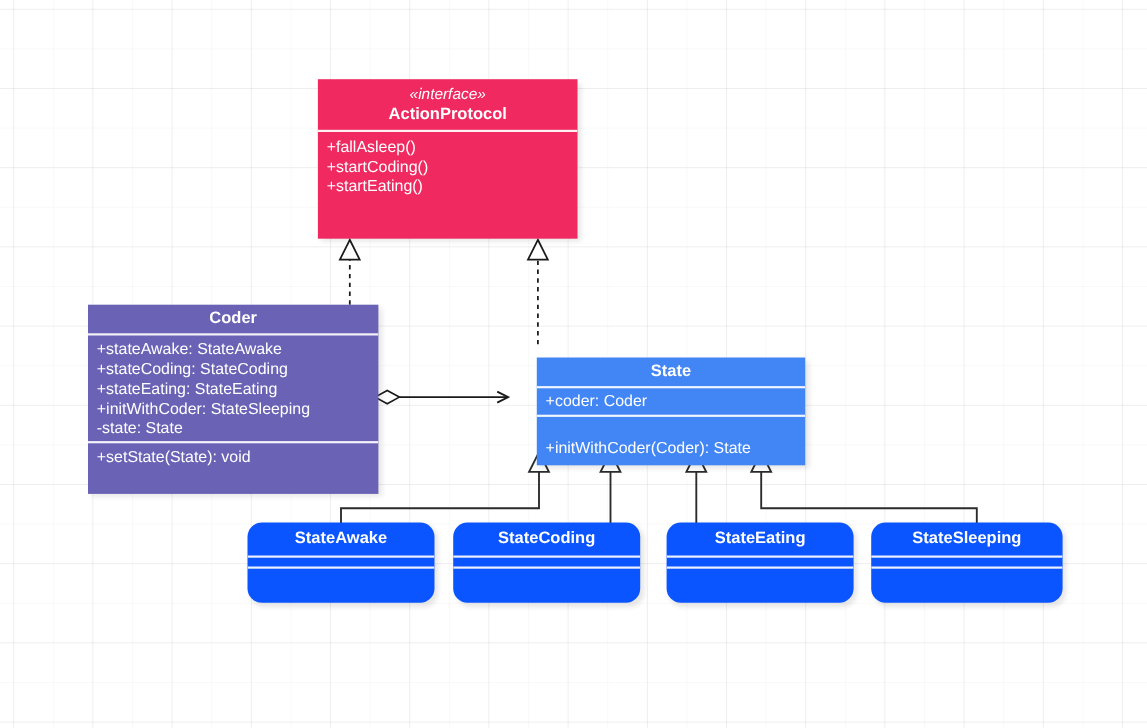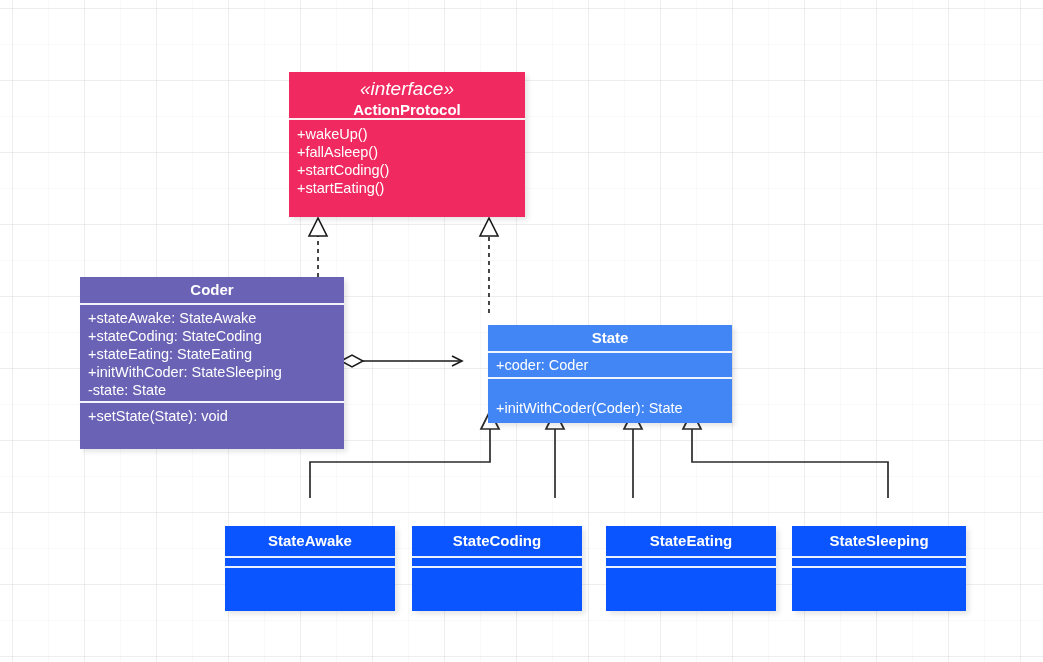--- a/index.html
+++ b/index.html
@@ -45,21 +45,21 @@
     font-weight: bold;
     font-size: 15px;
     line-height: 1.25;
     padding: 6px 6px 7px 6px;
     box-sizing: border-box;
   }
   .uml-head .stereo {
     display: block;
     font-weight: normal;
     font-style: italic;
-    font-size: 19px;
+    font-size: 14px;
     line-height: 1.25;
   }
   .uml-sep {
     height: 2px;
     background: rgba(255,255,255,0.92);
     width: 100%;
   }
   .uml-compartment {
     padding: 4px 8px 6px 8px;
     box-sizing: border-box;
@@ -93,22 +93,23 @@
     background: #4285F4;
     margin-left: 26px;
   }
   #cls-state .uml-head { height: 26px; padding: 4px 6px; }
   #cls-state .attrs { height: 24px; padding-top: 3px; padding-bottom: 3px; }
   #cls-state .ops { height: 44px; padding-top: 20px; }
 
   
   .uml-leaf {
     background: #0A55FF;
-    top: 526px;
-    height: 85px;
+    top: 475px;
+    height: 73px;
+    border-radius: 13px;
   }
   .uml-leaf .uml-head { height: 30px; padding: 6px 6px 5px 6px; }
   .uml-leaf .attrs { height: 8px; padding: 0; }
   .uml-leaf .ops { height: 41px; padding: 0; }
 
   #cls-stateawake    { left: 225px; width: 170px; }
   #cls-statecoding   { left: 412px; width: 170px; }
   #cls-stateeating   { left: 606px; width: 170px; }
   #cls-statesleeping { left: 792px; width: 174px; }
 </style>
@@ -163,21 +164,20 @@
     </g>
   </svg>
 
   <div class="uml-class" id="cls-actionprotocol">
     <div class="uml-head">
       <span class="stereo">«interface»</span>
       <span>ActionProtocol</span>
     </div>
     <div class="uml-sep"></div>
     <div class="uml-compartment ops">
-      <div class="uml-row">+wakeUp()</div>
       <div class="uml-row">+fallAsleep()</div>
       <div class="uml-row">+startCoding()</div>
       <div class="uml-row">+startEating()</div>
     </div>
   </div>
 
   <div class="uml-class" id="cls-coder">
     <div class="uml-head">
       <span>Coder</span>
     </div>

